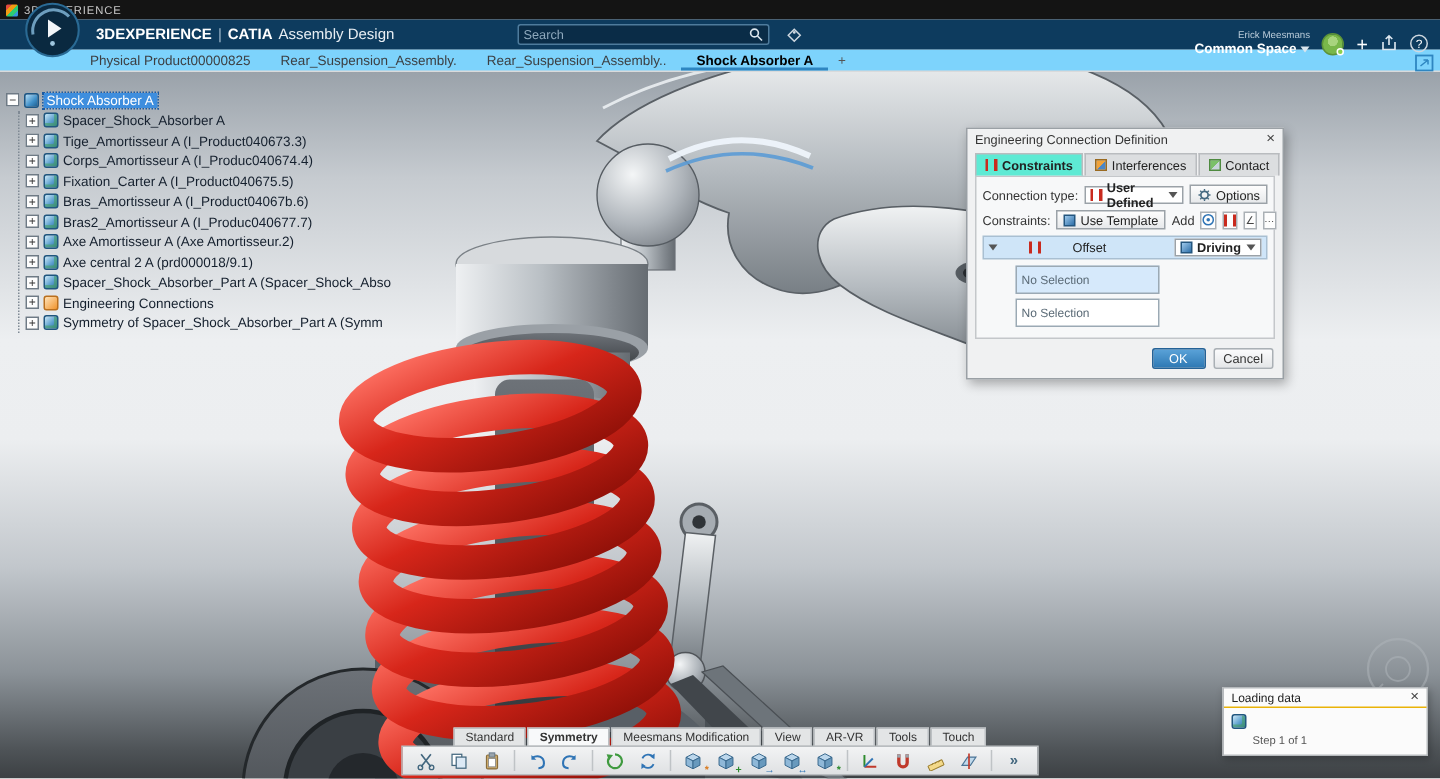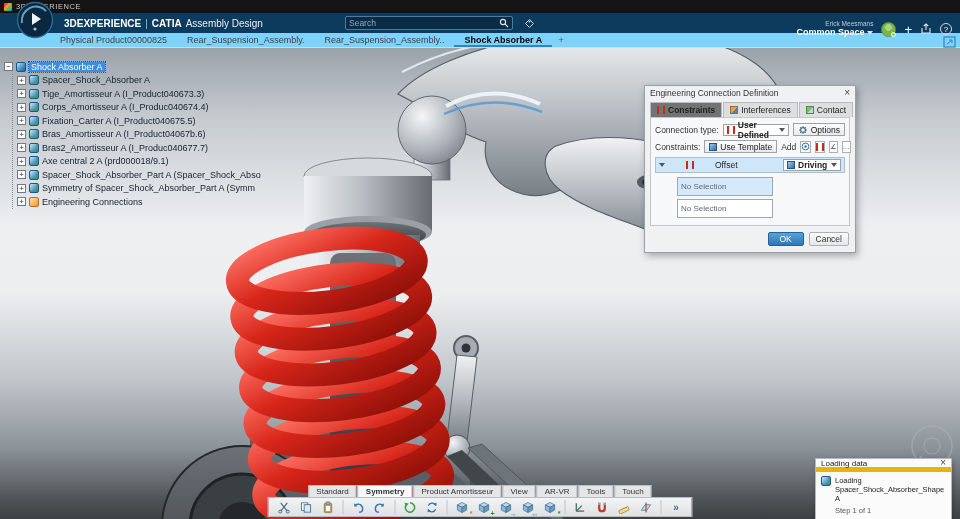--- a/index.html
+++ b/index.html
@@ -63,21 +63,21 @@
   .tlabel { cursor:pointer; }
   .tlabel.selected { background:#3e8ede; color:#fff; padding:0 2px; outline:1px dotted #1c5aa0; }
 
   
   #dialog { position:absolute; left:616px; top:85px; width:212px; background:#f0f1f2; border:1px solid #9aa0a5;
     box-shadow:2px 3px 7px rgba(0,0,0,.3); z-index:25; font-size:8.5px; color:#222;margin-left:28px; }
   .dlg-title { height:14px; display:flex; align-items:center; padding:0 5px; color:#333; }
   .dlg-close { margin-left:auto; font-size:10px; line-height:1; color:#444; cursor:pointer; }
   .dlg-tabs { display:flex; gap:1px; padding:2px 5px 0; }
   .dtab { display:flex; align-items:center; gap:3px; padding:2px 6px; background:#dcdee0; border:1px solid #b9bcbf; border-bottom:none; cursor:pointer; white-space:nowrap; }
-  .dtab.active { background:#737373; font-weight:bold; }
+  .dtab.active { background:#5eead4; font-weight:bold; }
   .mini { width:8px; height:8px; flex:0 0 8px; }
   .mini.red-bars { background:linear-gradient(90deg,#c92a1e 0 2px,transparent 2px 6px,#c92a1e 6px 8px); }
   .mini.orange-sq { background:linear-gradient(135deg,#f0a23a 0 55%,#4a86c8 55%); border:1px solid #9a6a20; }
   .mini.green-sq { background:linear-gradient(135deg,#7bc06a 0 55%,#c9d4dc 55%); border:1px solid #4e8a40; }
   .mini.blue-sq { background:linear-gradient(135deg,#9ec9ec,#2e6fa8); border:1px solid #24567f; }
   .dlg-panel { margin:0 5px 4px; border:1px solid #c4c7ca; background:#f7f8f9; padding:5px 4px 4px; }
   .drow { display:flex; align-items:center; gap:4px; margin-bottom:4px; }
   .dlabel { white-space:nowrap; color:#333;text-align:center; }
   .dselect { display:flex; align-items:center; gap:3px; background:#fff; border:1px solid #9ba2a8; height:12px; padding:0 3px; cursor:pointer;font-weight:bold; }
   .caret-d { width:0; height:0; border-left:3px solid transparent; border-right:3px solid transparent; border-top:4px solid #555; margin-left:auto; }
@@ -88,21 +88,21 @@
   .crow { height:14px; display:flex; align-items:center; gap:21px; padding:0 3px; background:#cfe5f8; }
   .cfield { margin-left:22px; width:96px; height:19px; border:1px solid #9ba9b4; font-size:8px; color:#5a6a76; padding:0 3px; margin-bottom:3px; font-family:inherit; }
   .cfield.hl { background:#d6e9fb; }
   .dlg-foot { display:flex; justify-content:flex-end; gap:5px; padding:2px 6px 6px; }
   .okbtn { width:36px; height:14px; background:linear-gradient(#5aa2d8,#2e79b4); border:1px solid #256296; color:#fff; font-size:8.5px; border-radius:2px; cursor:pointer; font-family:inherit; }
   .cancelbtn { height:14px; background:linear-gradient(#fbfbfc,#e4e6e8); border:1px solid #aab0b5; color:#333; font-size:8.5px; border-radius:2px; padding:0 6px; cursor:pointer; font-family:inherit; }
 
   
   #notif { position:absolute; left:815px; top:458px; width:137px; background:#fbfbfb; border:1px solid #b6babd;
     box-shadow:1px 2px 5px rgba(0,0,0,.25); z-index:26; }
-  .ntitle { display:flex; align-items:center; height:13px; padding:0 5px; font-size:8px; color:#222; border-bottom:5px solid #eab308; }
+  .ntitle { display:flex; align-items:center; height:13px; padding:0 5px; font-size:8px; color:#222; border-bottom:1px solid #eab308; }
   .nbody { padding:4px 5px 5px; }
   .nmsg { display:flex; align-items:flex-start; gap:4px; font-size:7.5px; color:#222; }
   .nstep { font-size:7.5px; color:#555; margin:3px 0 0 14px; }
 
   
   #btabs { position:absolute; left:50%; transform:translateX(-50%); top:485px; display:flex; gap:1px; z-index:20; font-size:8px; }
   .btab { padding:1px 7px; background:#e3e5e6; border:1px solid #bcc0c3; color:#333; white-space:nowrap; cursor:pointer; }
   .btab.active { background:#f8f9fa; font-weight:bold; }
   #ibar { position:absolute; left:50%; transform:translateX(-50%); top:497px; height:20px; display:flex; align-items:center; gap:3px;
     background:linear-gradient(#f2f3f4,#dfe1e3); border:1px solid #b9bdc0; padding:0 6px; z-index:20; }
@@ -334,36 +334,41 @@
         <span class="tlabel">Bras_Amortisseur A (I_Product04067b.6)</span>
       </div>
       <div class="trow">
         <span class="expander plus"></span>
         <span class="ticon part"></span>
         <span class="tlabel">Bras2_Amortisseur A (I_Produc040677.7)</span>
       </div>
       <div class="trow">
         <span class="expander plus"></span>
         <span class="ticon part"></span>
+        <span class="tlabel">Axe Amortisseur A (Axe Amortisseur.2)</span>
+      </div>
+      <div class="trow">
+        <span class="expander plus"></span>
+        <span class="ticon part"></span>
         <span class="tlabel">Axe central 2 A (prd000018/9.1)</span>
       </div>
       <div class="trow">
         <span class="expander plus"></span>
         <span class="ticon part"></span>
         <span class="tlabel">Spacer_Shock_Absorber_Part A (Spacer_Shock_Abso</span>
-      </div>
-      <div class="trow">
-        <span class="expander plus"></span>
-        <span class="ticon part"></span>
-        <span class="tlabel">Symmetry of Spacer_Shock_Absorber_Part A (Symm</span>
       </div>
       <div class="trow">
         <span class="expander plus"></span>
         <span class="ticon conn"></span>
         <span class="tlabel">Engineering Connections</span>
+      </div>
+      <div class="trow">
+        <span class="expander plus"></span>
+        <span class="ticon part"></span>
+        <span class="tlabel">Symmetry of Spacer_Shock_Absorber_Part A (Symm</span>
       </div>
     </div>
   </div>
 
   <svg id="compass" viewBox="0 0 58 60">
     <circle cx="34" cy="26" r="20" fill="none" stroke="#aeb4b9" stroke-width="1.5"></circle>
     <circle cx="34" cy="26" r="8" fill="none" stroke="#aeb4b9" stroke-width="1.2"></circle>
     <circle cx="12" cy="48" r="6" fill="none" stroke="#aeb4b9" stroke-width="1.2"></circle>
     <line x1="18" y1="42" x2="24" y2="36" stroke="#aeb4b9" stroke-width="1.2"></line>
   </svg>
@@ -445,30 +450,29 @@
 </div>
 
 <div id="notif">
   <div class="ntitle">
     <span>Loading data</span>
     <span class="dlg-close">×</span>
   </div>
   <div class="nbody">
     <div class="nmsg">
       <span class="ticon part" style="width:10px;height:10px"></span>
-      <span>Loading Spacer_Shock_Absorber_Shape A</span>
     </div>
     <div class="nstep">Step 1 of 1</div>
   </div>
 </div>
 
 <div id="btabs">
   <div class="btab">Standard</div>
   <div class="btab active">Symmetry</div>
-  <div class="btab">Product Amortisseur</div>
+  <div class="btab">Meesmans Modification</div>
   <div class="btab">View</div>
   <div class="btab">AR-VR</div>
   <div class="btab">Tools</div>
   <div class="btab">Touch</div>
 </div>
 
 <div id="ibar">
   <div class="ibtn">
     <svg width="13" height="13" viewBox="0 0 14 14">
       <path d="M3.5 2 L10.5 11 M10.5 2 L3.5 11" stroke="#44687f" stroke-width="1.2" fill="none"></path>

